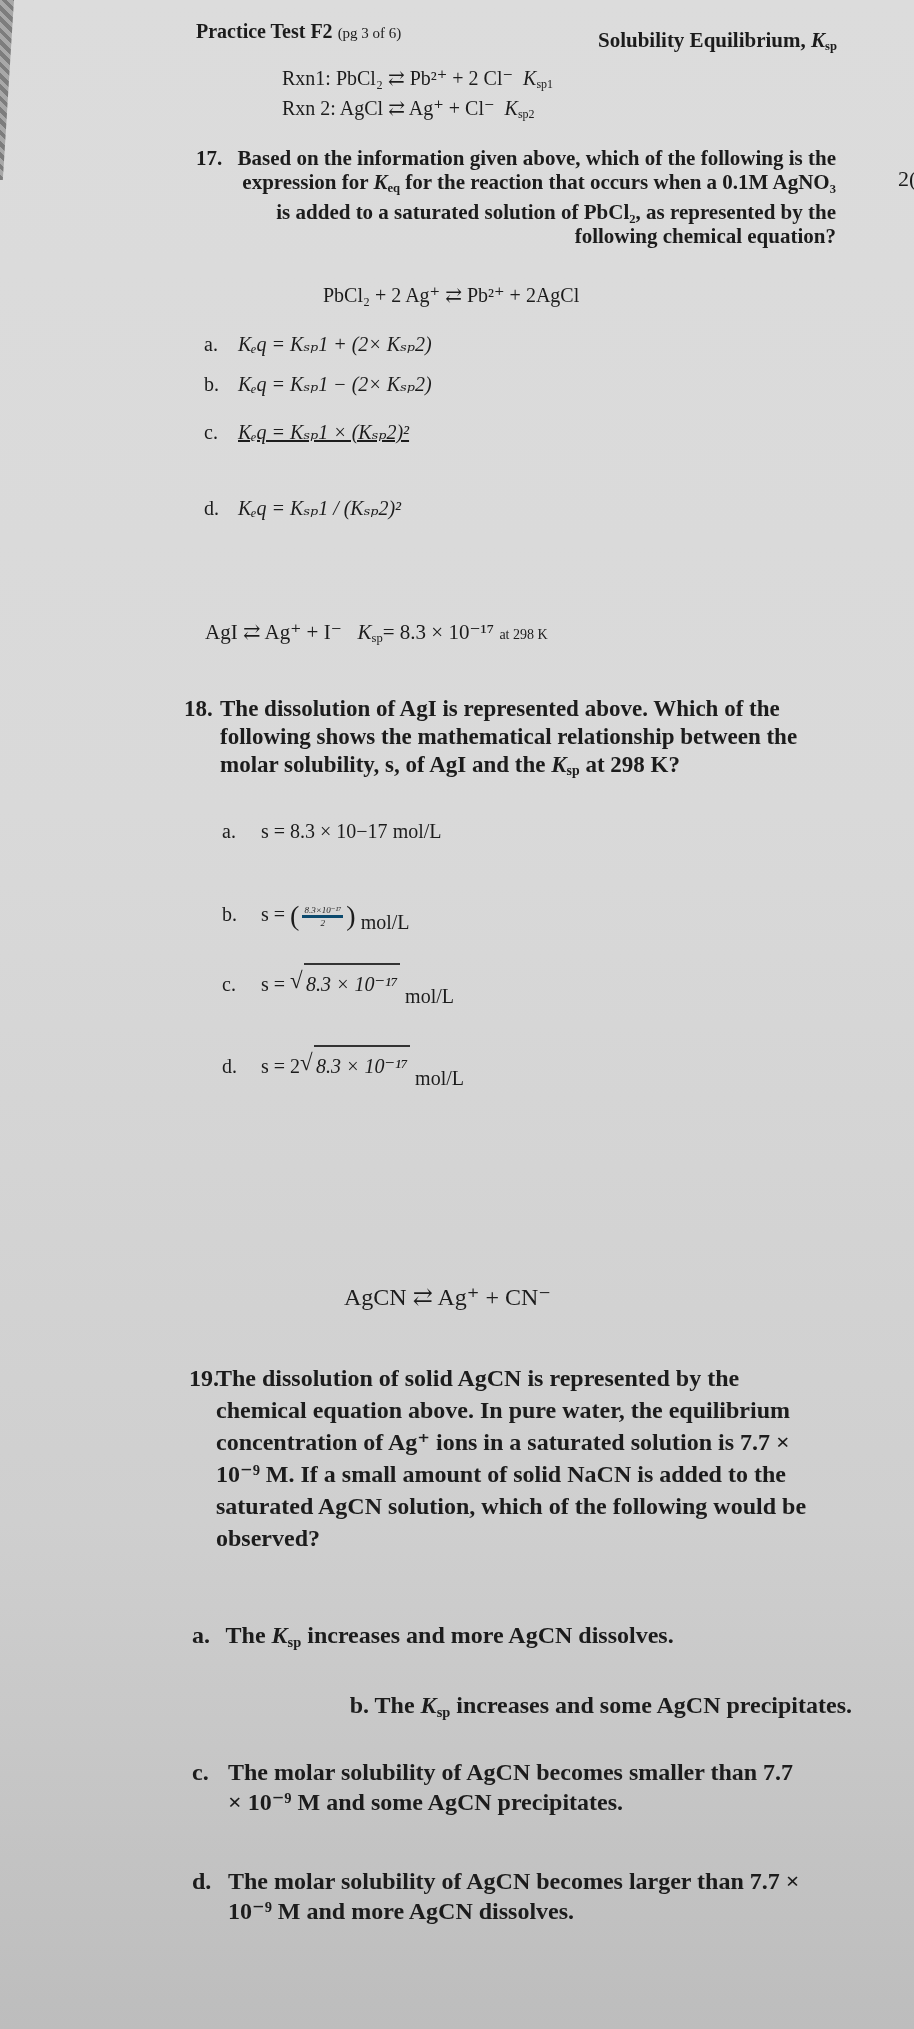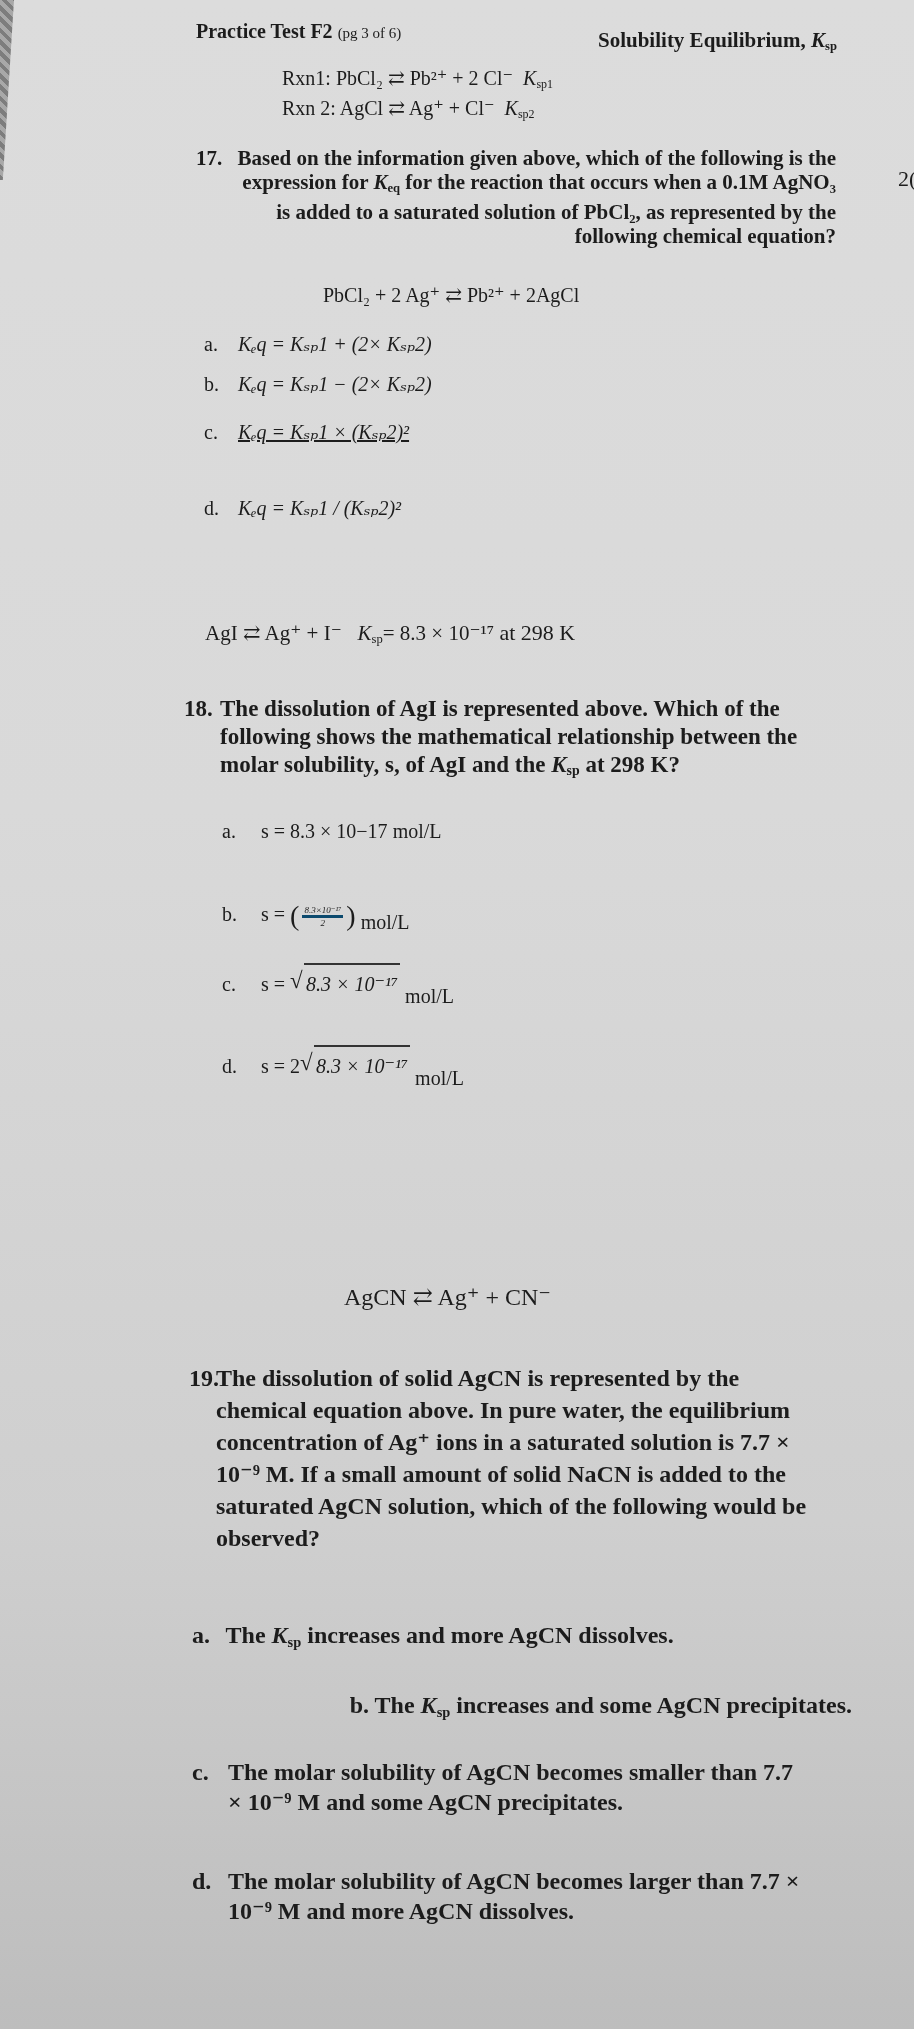--- a/index.html
+++ b/index.html
@@ -89,21 +89,21 @@
 <div class="abs opt" style="left:204px;top:420px;text-decoration:underline;">
   <span class="lbl">c.</span><i>Kₑq = Kₛₚ1 × (Kₛₚ2)²</i>
 </div>
 <div class="abs opt" style="left:204px;top:468px;margin-top:28px;">
   <span class="lbl">d.</span><i>Kₑq = Kₛₚ1 / (Kₛₚ2)²</i>
 </div>
 
 <div class="abs agi">
   <span>AgI ⇄ Ag⁺ + I⁻</span>
   &nbsp;&nbsp;<i>K</i><sub>sp</sub><span>= 8.3 × 10⁻¹⁷</span>
-  <span style="font-size:22px">at 298 K</span>
+  <span style="font-size:14px">at 298 K</span>
 </div>
 
 <div class="abs q18">
   <span class="num">18.</span>
   <div class="body">
     <span>The dissolution of AgI is represented above. Which of the following shows the mathematical relationship between the molar solubility, s, of AgI and the </span><i>K</i><sub>sp</sub><span> at 298 K?</span>
   </div>
 </div>
 
 <div class="abs opt" style="left:222px;top:820px;">

